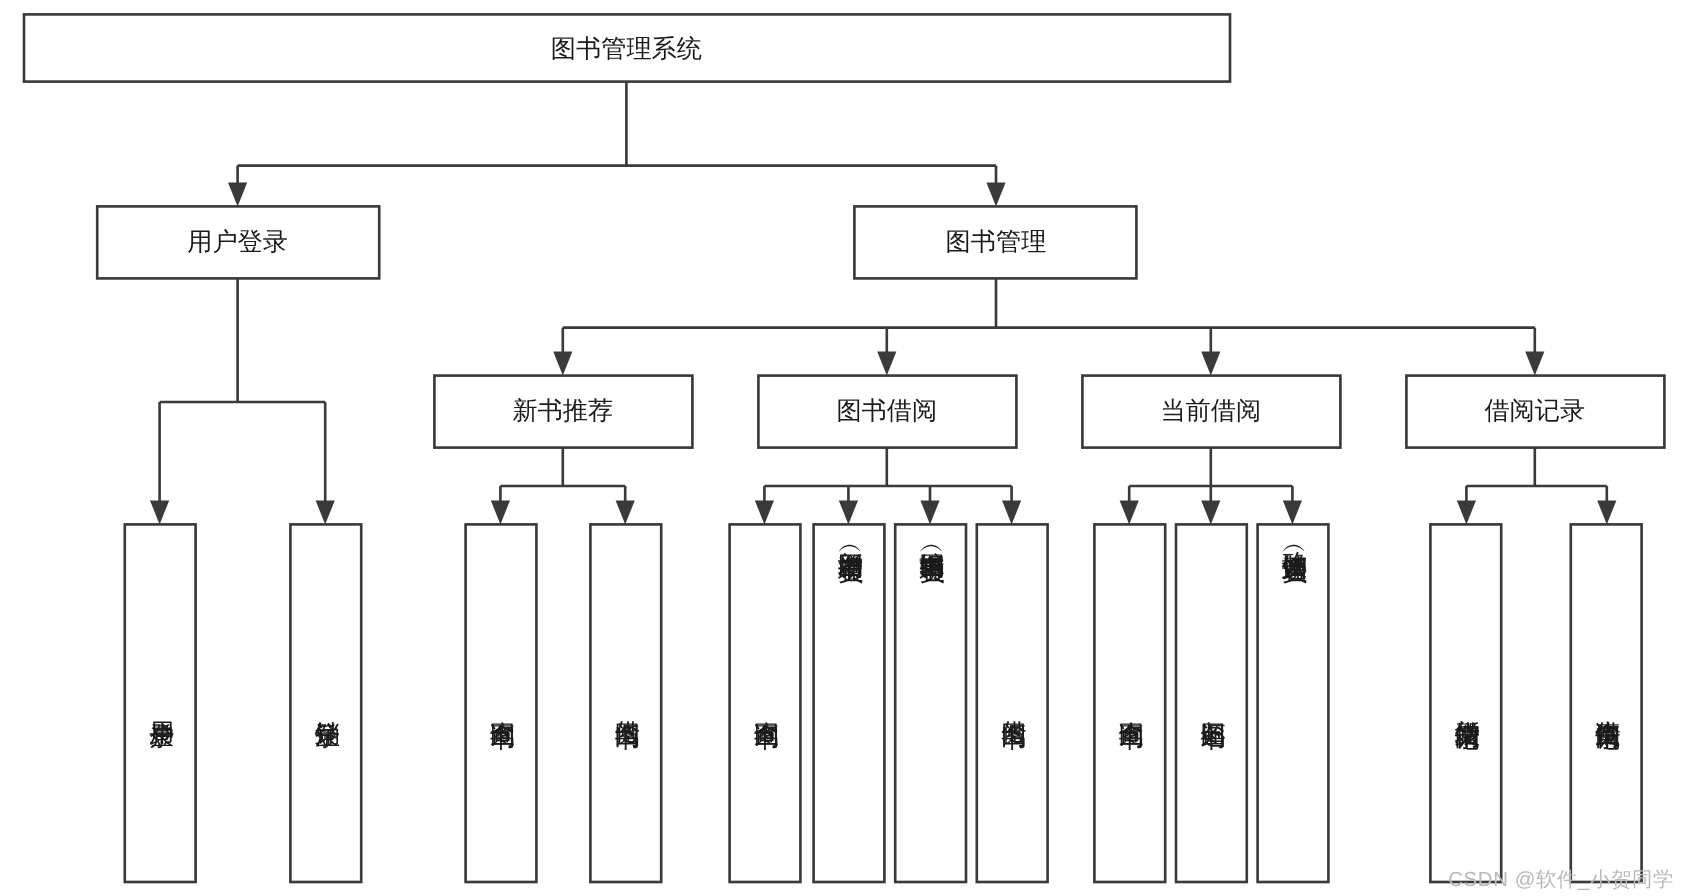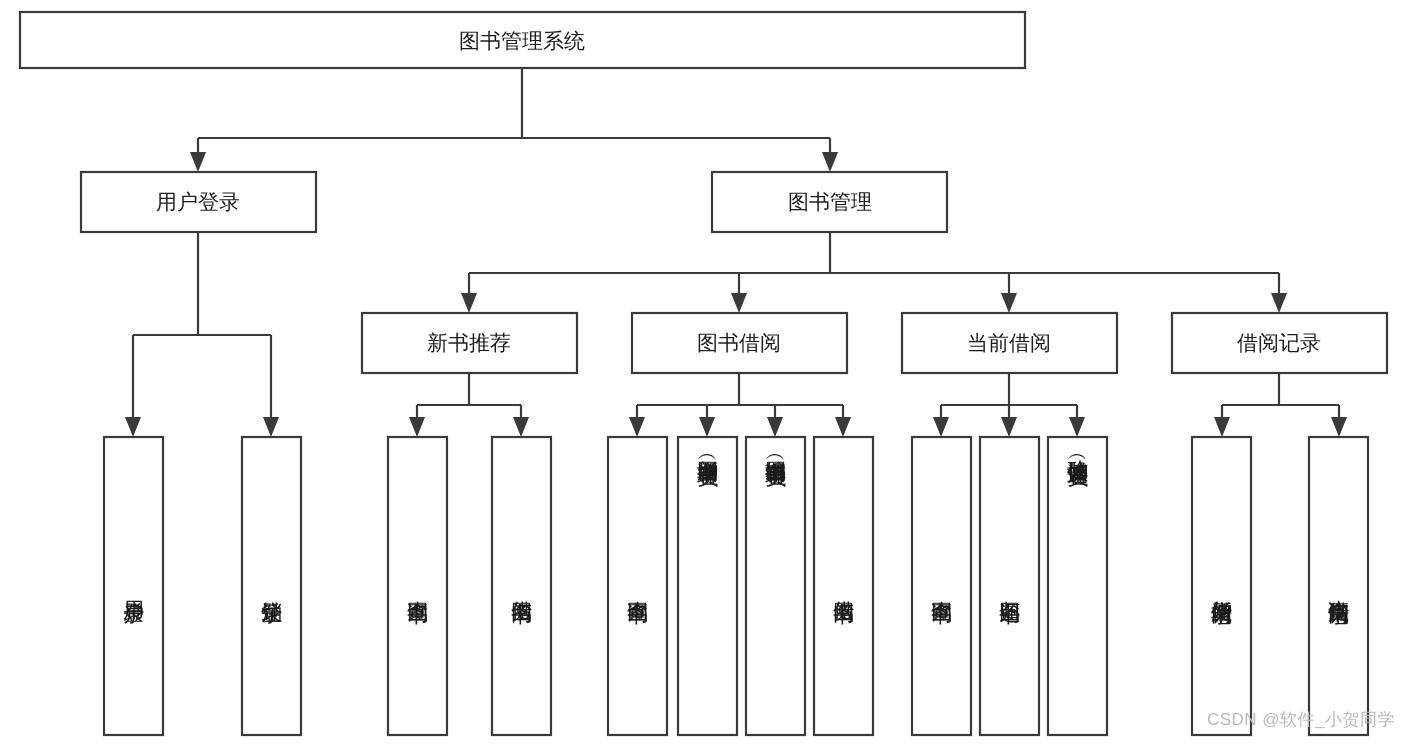--- a/index.html
+++ b/index.html
@@ -61,21 +61,21 @@
     color: #1b1b1b;
     letter-spacing: 1px;
     text-align: center;
     white-space: nowrap;
     pointer-events: none;
     user-select: none;
   }
   .watermark {
     position: absolute;
     right: 10px;
-    bottom: 16px;
+    bottom: 3px;
     font-family: "Liberation Sans", "DejaVu Sans", sans-serif;
     font-size: 17px;
     color: #b9b9b9;
     letter-spacing: 0.5px;
     white-space: nowrap;
     text-align: center;
   }
 </style>
 </head>
 <body>

